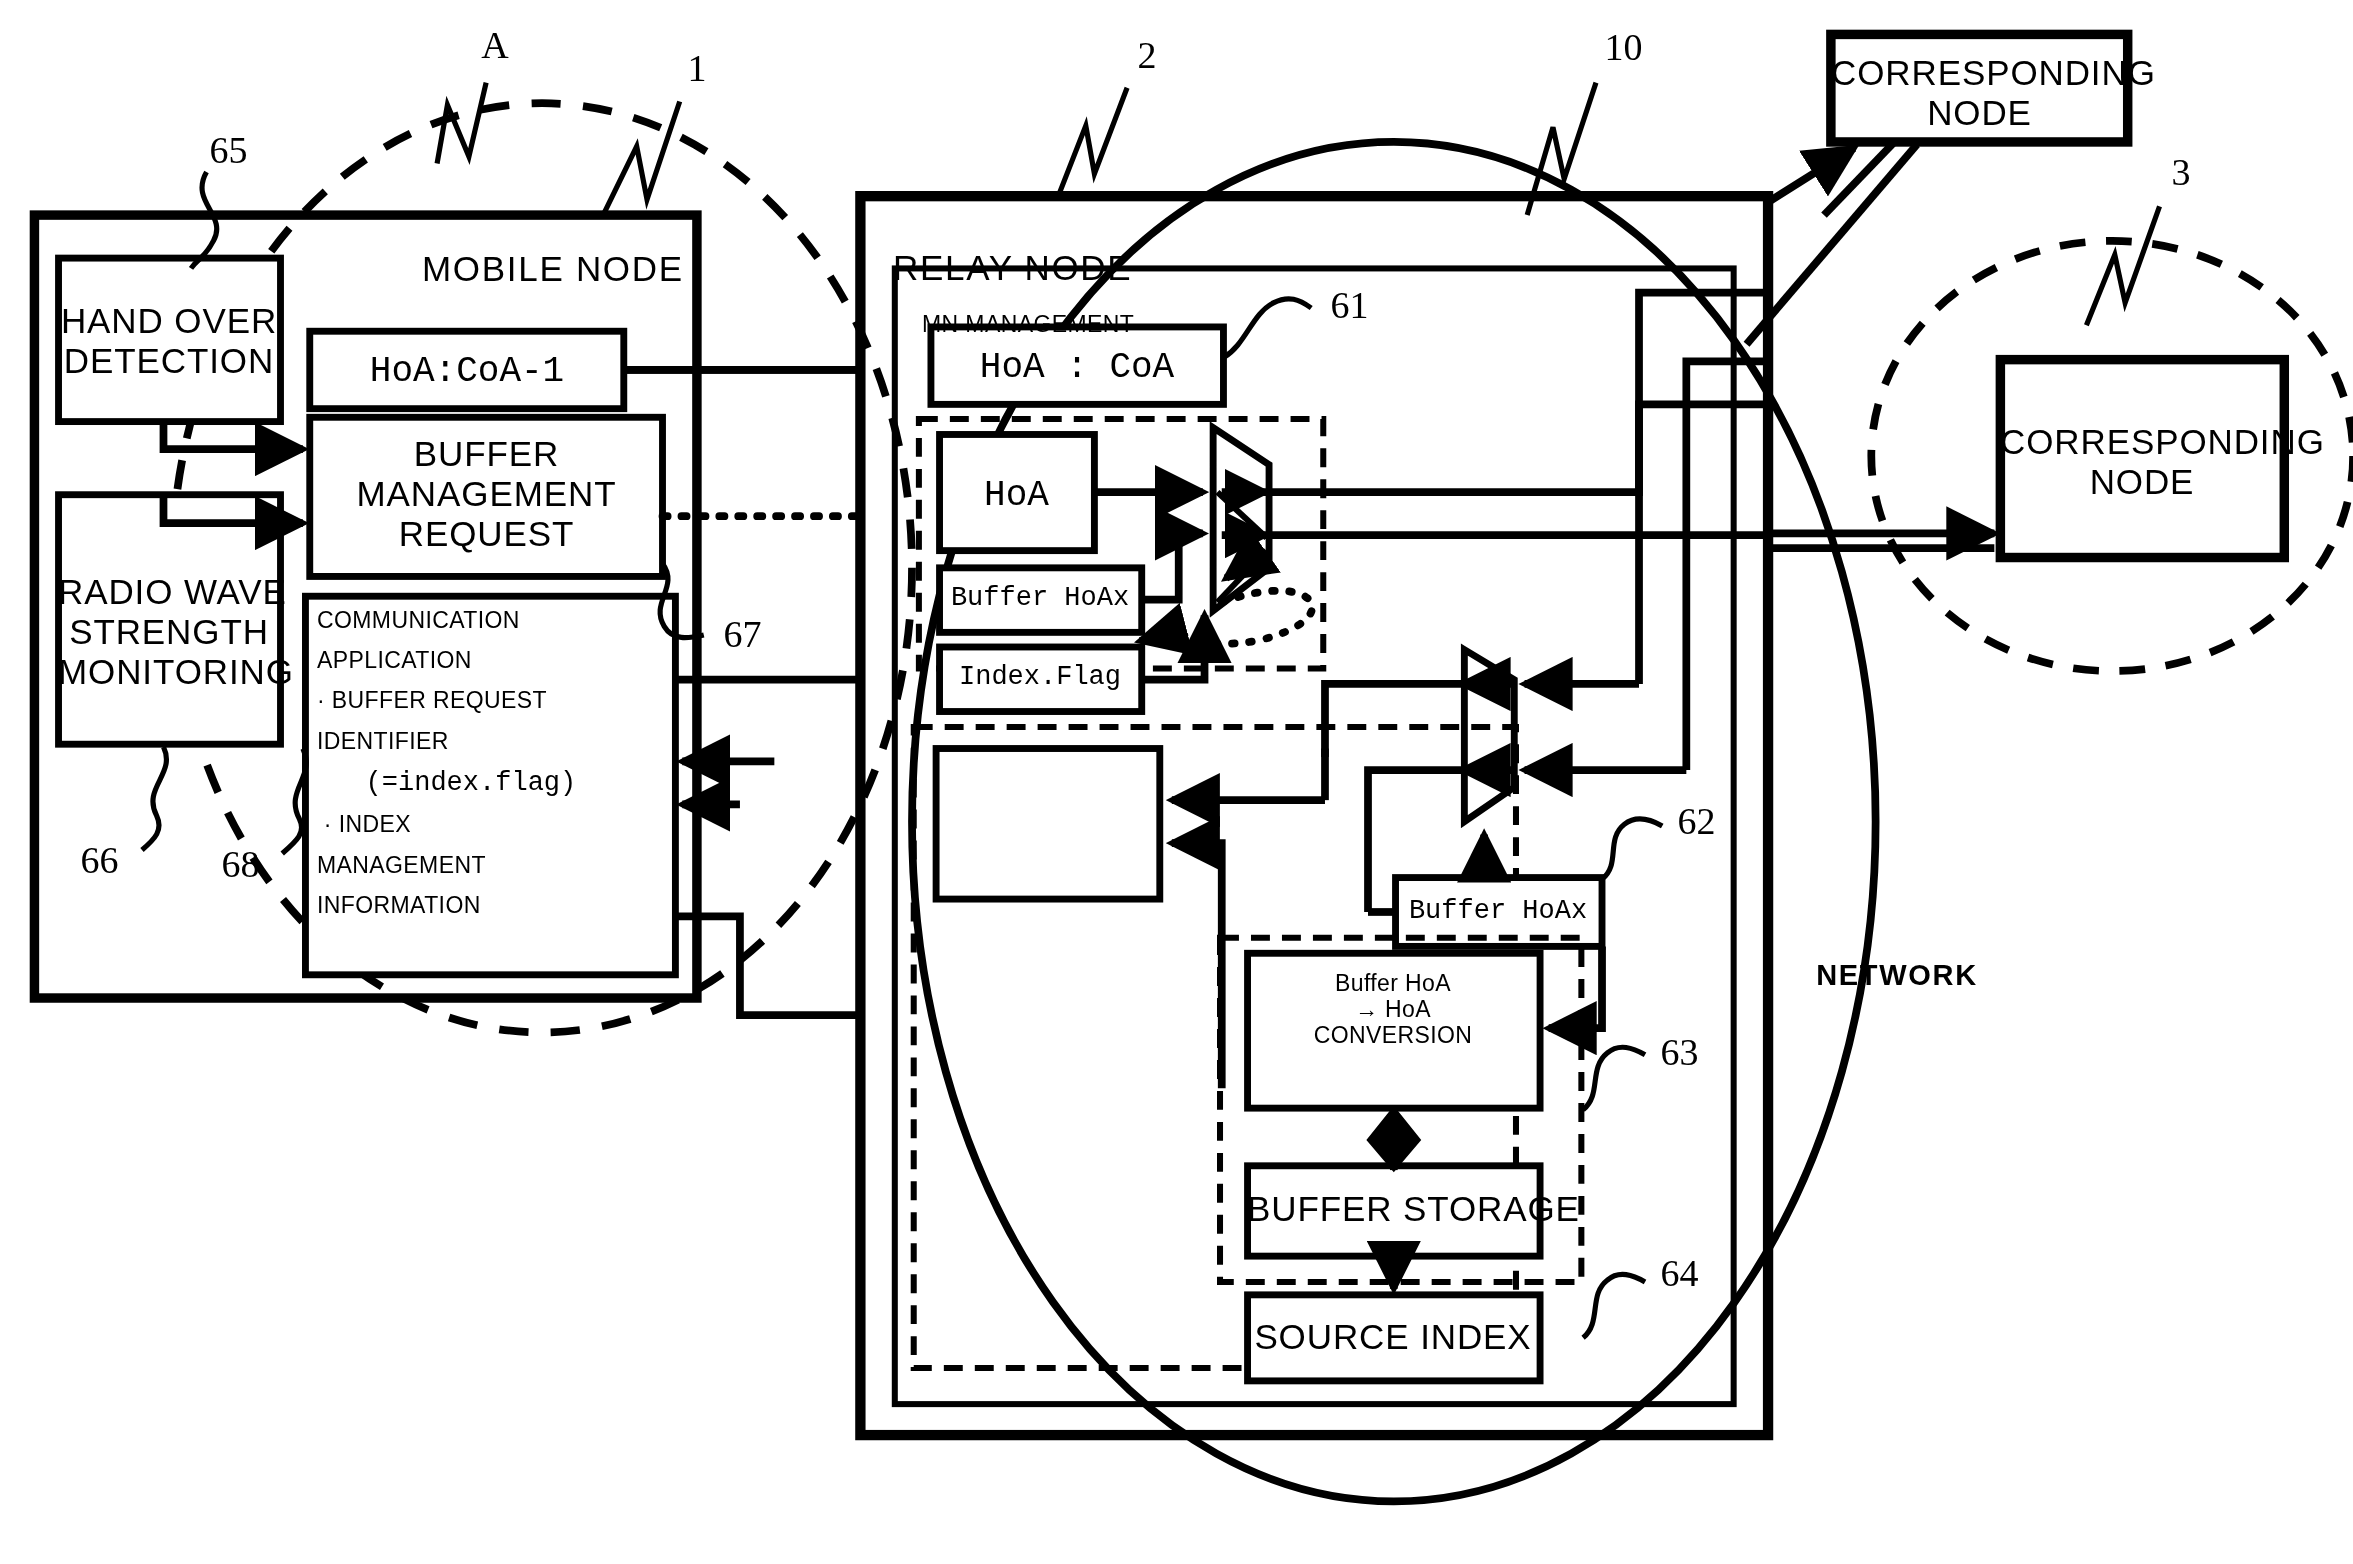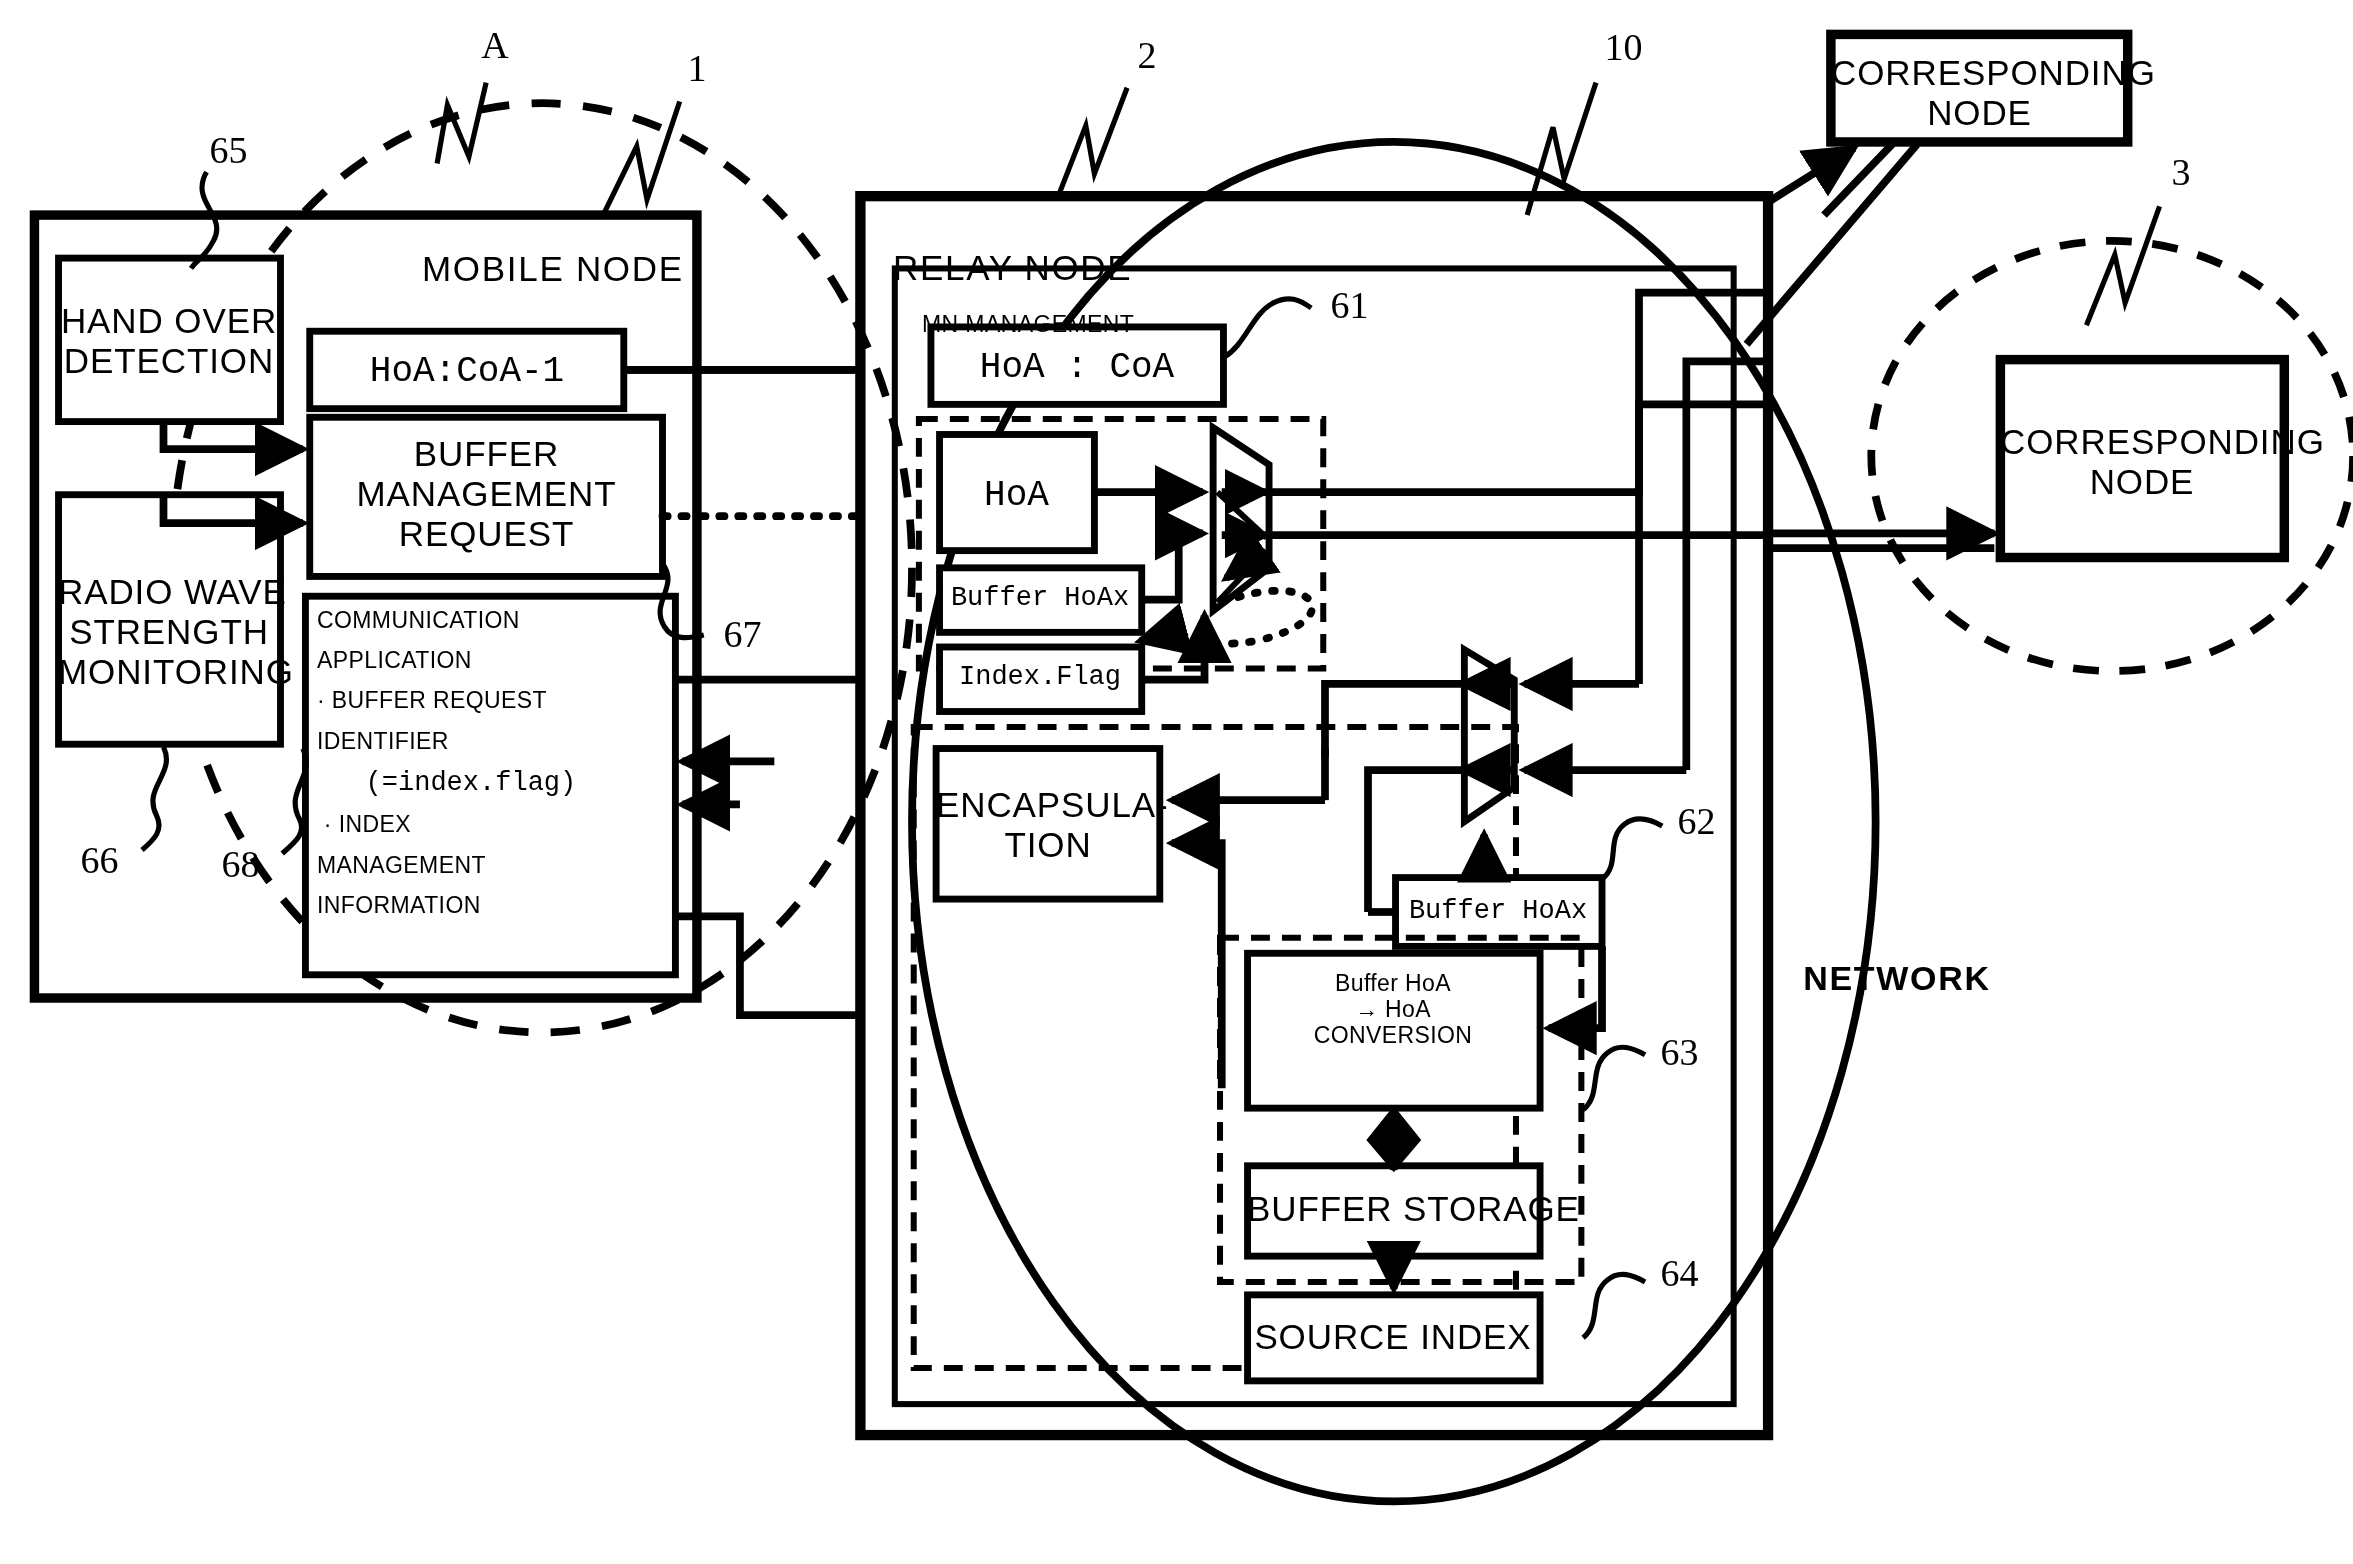--- a/index.html
+++ b/index.html
@@ -7,21 +7,21 @@
          font-family:"Liberation Sans", sans-serif;overflow:hidden;}
   #art{position:absolute;left:0;top:0;width:2354px;height:1565px;}
   .lbl{position:absolute;color:#000;line-height:1.14;text-align:center;
        font-family:"Liberation Sans", sans-serif;white-space:pre;}
   .box-txt{font-size:35px;letter-spacing:0.9px;}
   .box-txt-sm{font-size:23px;letter-spacing:0.4px;}
   .mono{font-family:"Liberation Mono", monospace;font-size:36px;letter-spacing:0;}
   .mono-sm{font-family:"Liberation Mono", monospace;font-size:27px;letter-spacing:0;}
   .ref{font-size:38px;font-family:"Liberation Serif", serif;}
   .hdr{font-size:35px;letter-spacing:1.7px;}
-  .netword{font-size:34px;font-weight:bold;letter-spacing:1.7px;}
+  .netword{font-size:29px;font-weight:bold;letter-spacing:1.7px;}
   .left{text-align:left;}
 </style>
 </head>
 <body>
 
 <div id="stage">
 
   <svg id="art" viewBox="0 0 2736 1819">
     <defs>
       <marker id="ah" markerWidth="7" markerHeight="7" refX="6.2" refY="3.5" orient="auto" markerUnits="strokeWidth">
@@ -194,22 +194,20 @@
   <div class="lbl box-txt-sm left" style="left:317px;top:852px;width:361px;">MANAGEMENT</div>
   <div class="lbl box-txt-sm left" style="left:317px;top:892px;width:361px;">INFORMATION</div>
 
   <div class="lbl hdr left" style="left:893px;top:248px;width:361px;">RELAY NODE</div>
   <div class="lbl box-txt-sm left" style="left:922px;top:311px;width:361px;">MN MANAGEMENT</div>
   <div class="lbl mono" style="left:931px;top:347px;width:292px;">HoA : CoA</div>
   <div class="lbl mono" style="left:939px;top:475px;width:155px;">HoA</div>
   <div class="lbl mono-sm" style="left:939px;top:583px;width:202px;">Buffer HoAx</div>
   <div class="lbl mono-sm" style="left:939px;top:662px;width:202px;">Index.Flag</div>
 
-  <div class="lbl box-txt" style="left:936px;top:785px;width:224px;">ENCAPSULA-
-TION</div>
   <div class="lbl mono-sm" style="left:1395px;top:896px;width:206px;">Buffer HoAx</div>
   <div class="lbl box-txt-sm" style="left:1247px;top:970px;width:292px;">Buffer HoA
 → HoA
 CONVERSION</div>
   <div class="lbl box-txt" style="left:1247px;top:1189px;width:292px;">BUFFER STORAGE</div>
   <div class="lbl box-txt" style="left:1247px;top:1317px;width:292px;">SOURCE INDEX</div>
 
   <div class="lbl box-txt" style="left:1831px;top:53px;width:297px;">CORRESPONDING
 NODE</div>
   <div class="lbl box-txt" style="left:2000px;top:422px;width:284px;">CORRESPONDING

